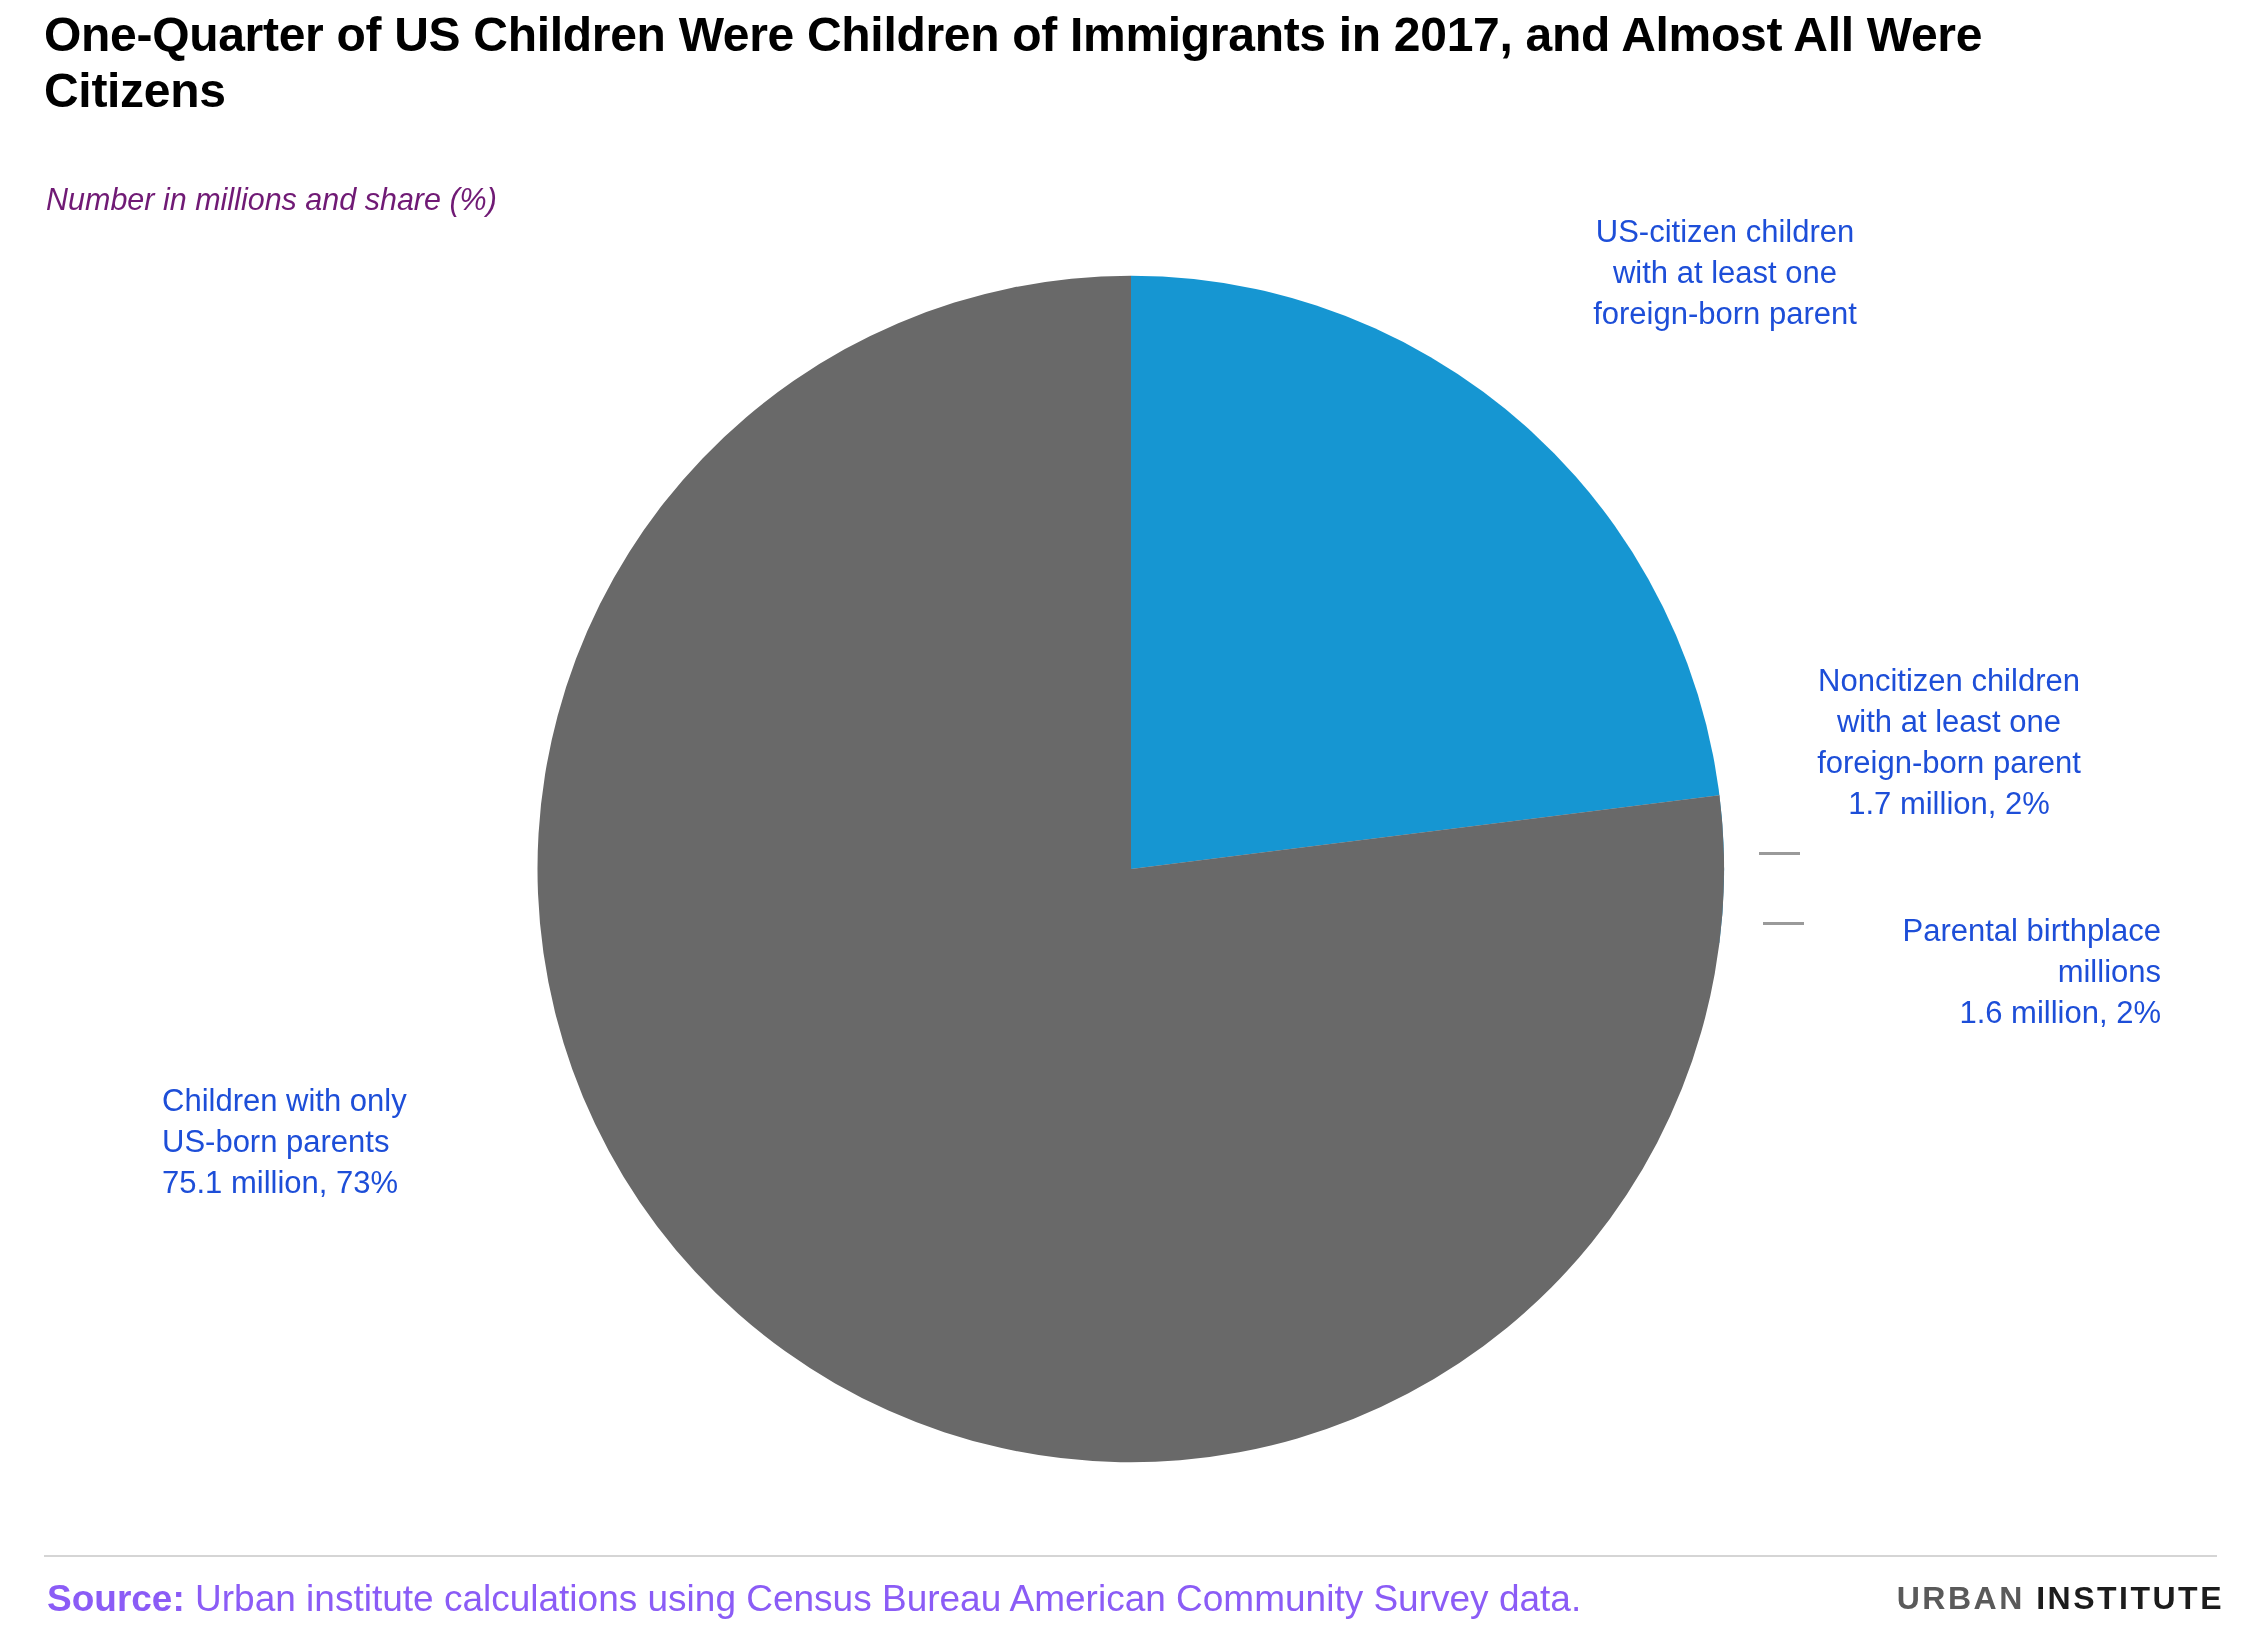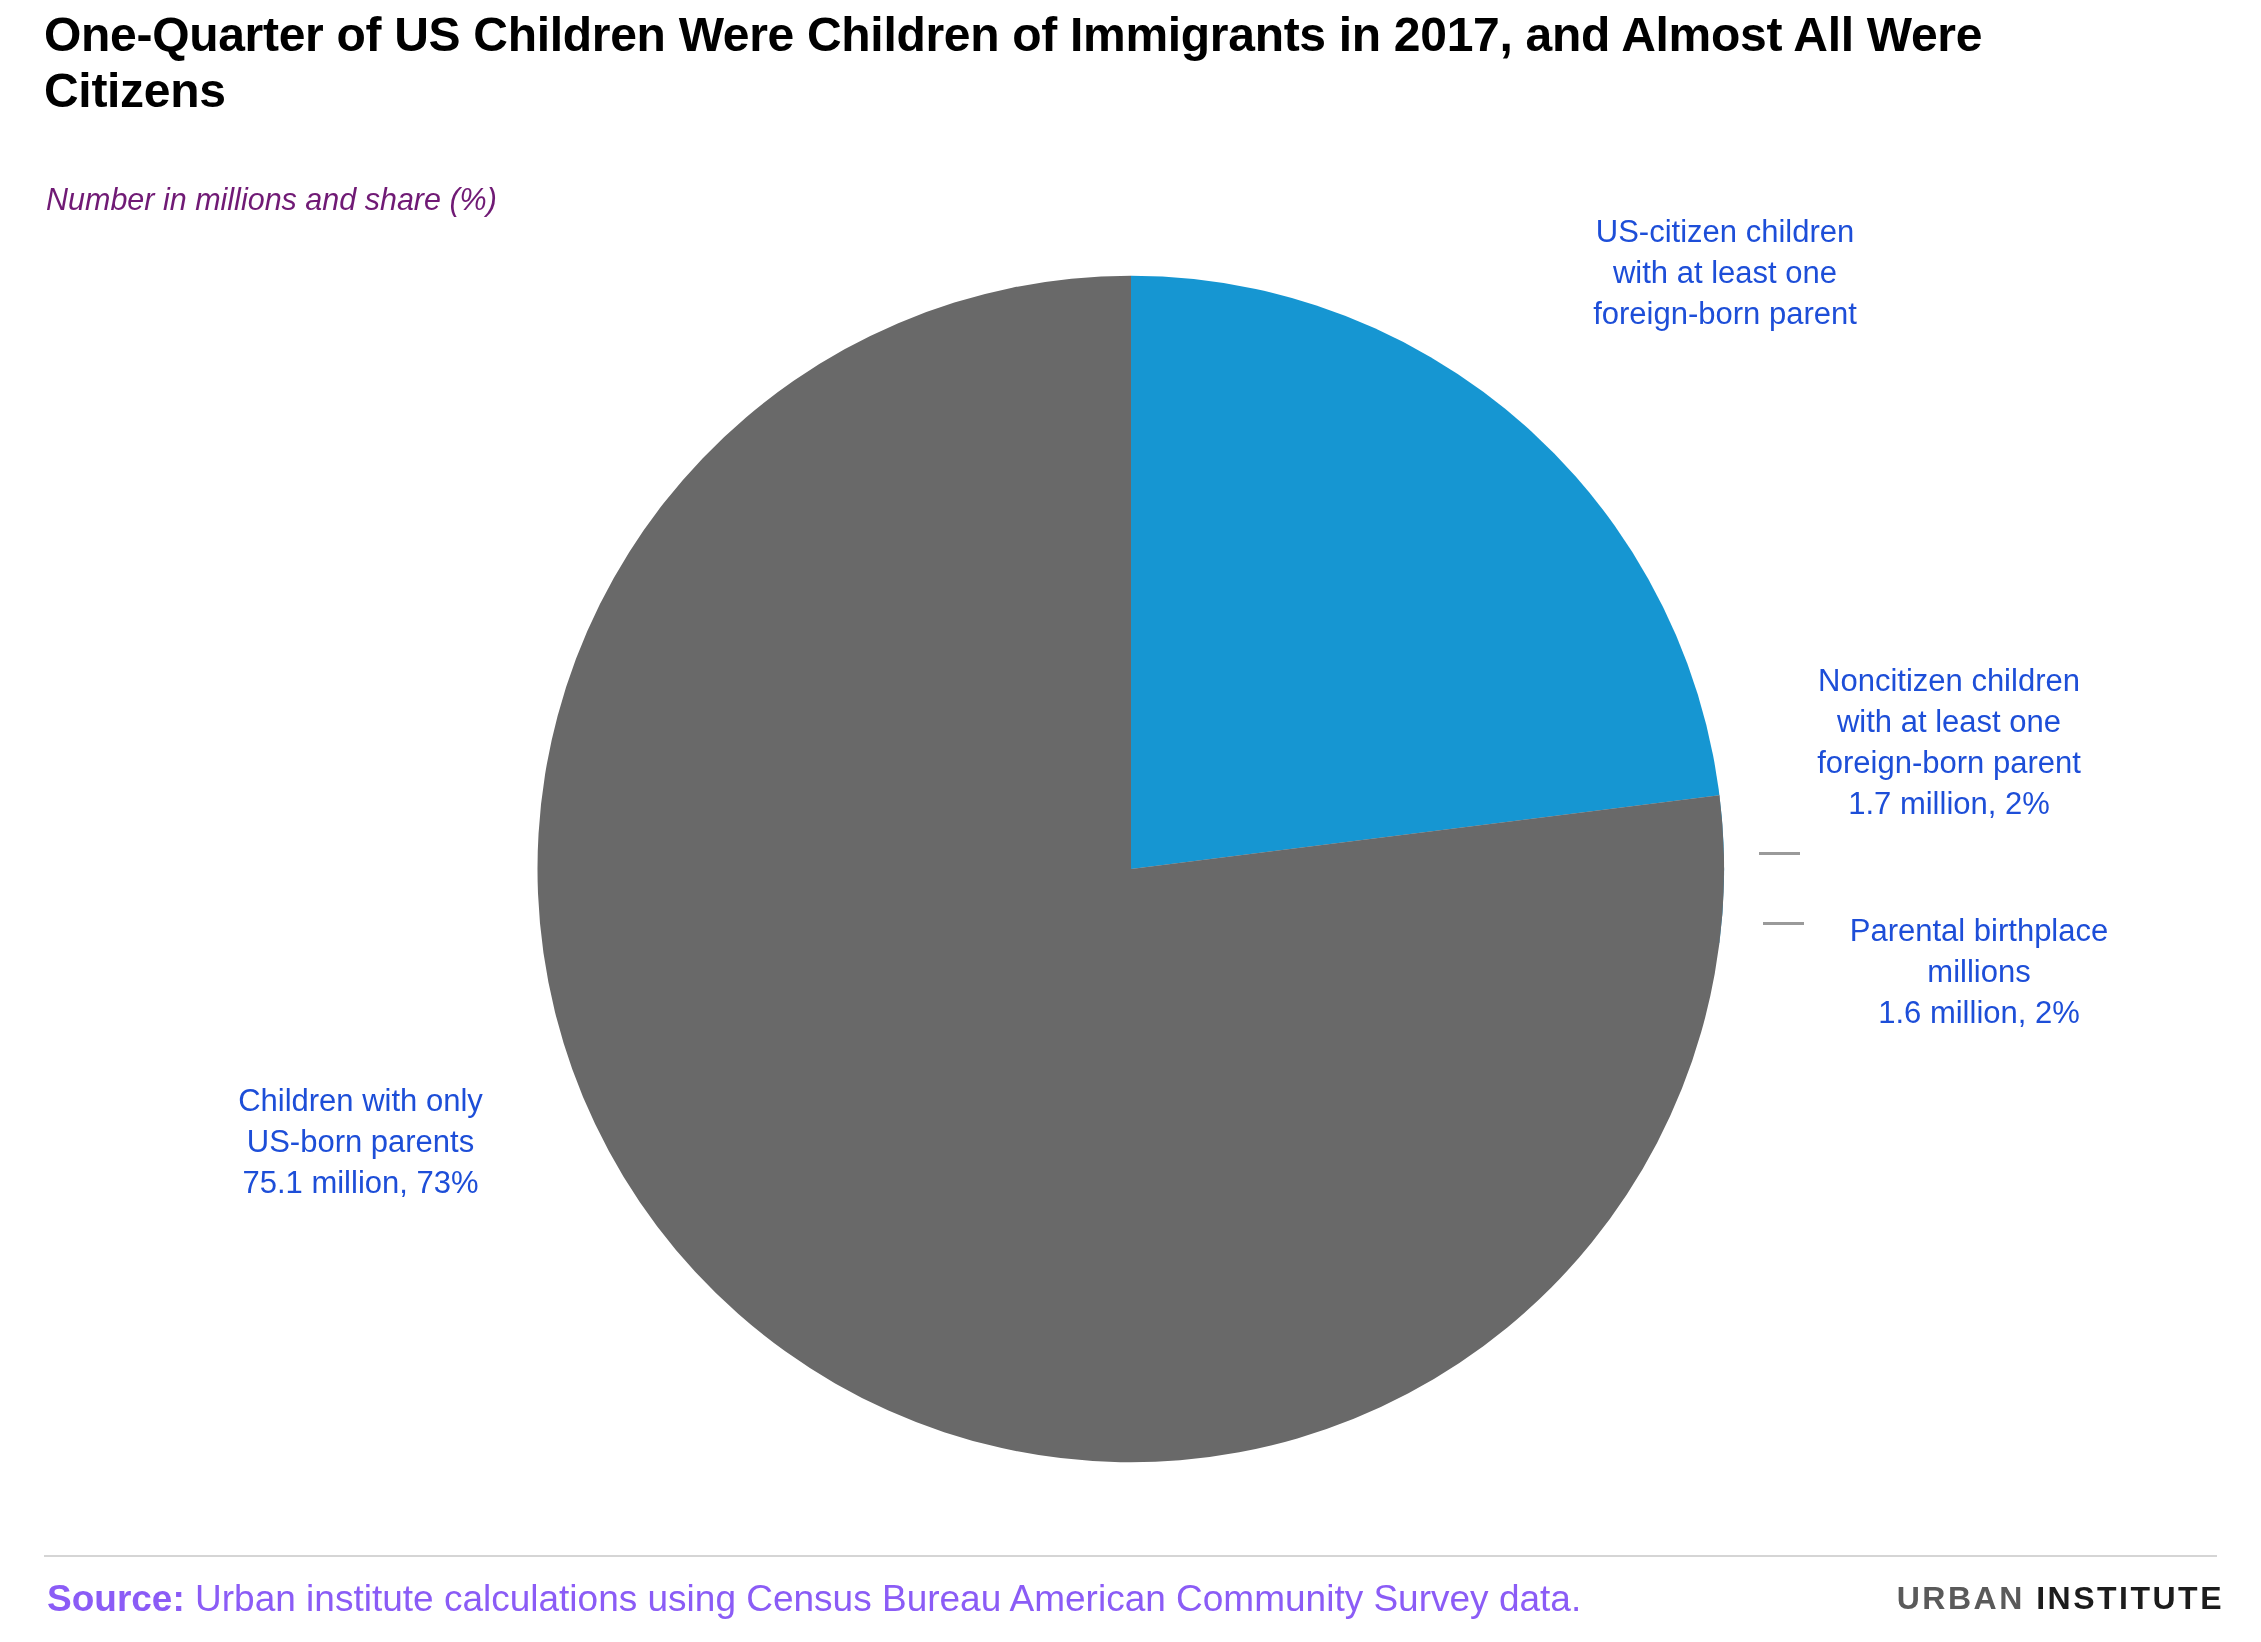--- a/index.html
+++ b/index.html
@@ -75,27 +75,26 @@
   .label-noncitizen {
     left: 1750px;
     top: 449px;
     width: 398px;
     text-align: center;
   }
   .label-unknown {
     left: 1797px;
     top: 699px;
     width: 364px;
-    text-align: center;
+    text-align: right;
   }
   .label-usborn {
-    left: 170px;
+    left: 162px;
     top: 869px;
     width: 381px;
-    text-align: center;
   }
   .leader {
     position: absolute;
     height: 2.5px;
     background: #9a9a9a;
   }
   .leader-noncitizen {
     left: 1759px;
     top: 640px;
     width: 41px;

